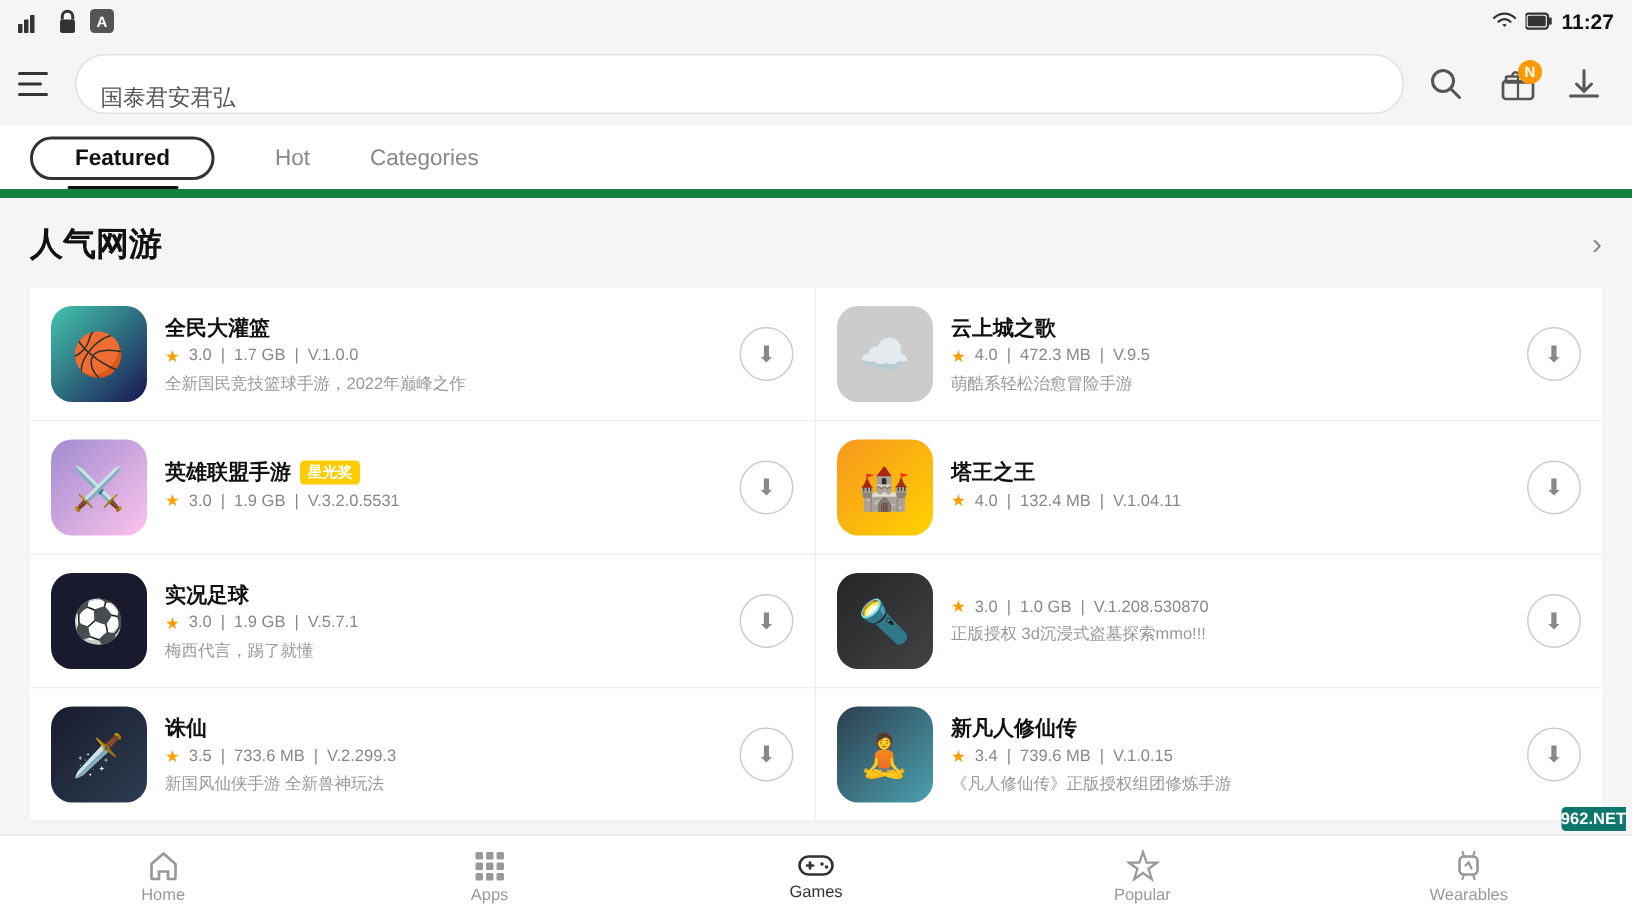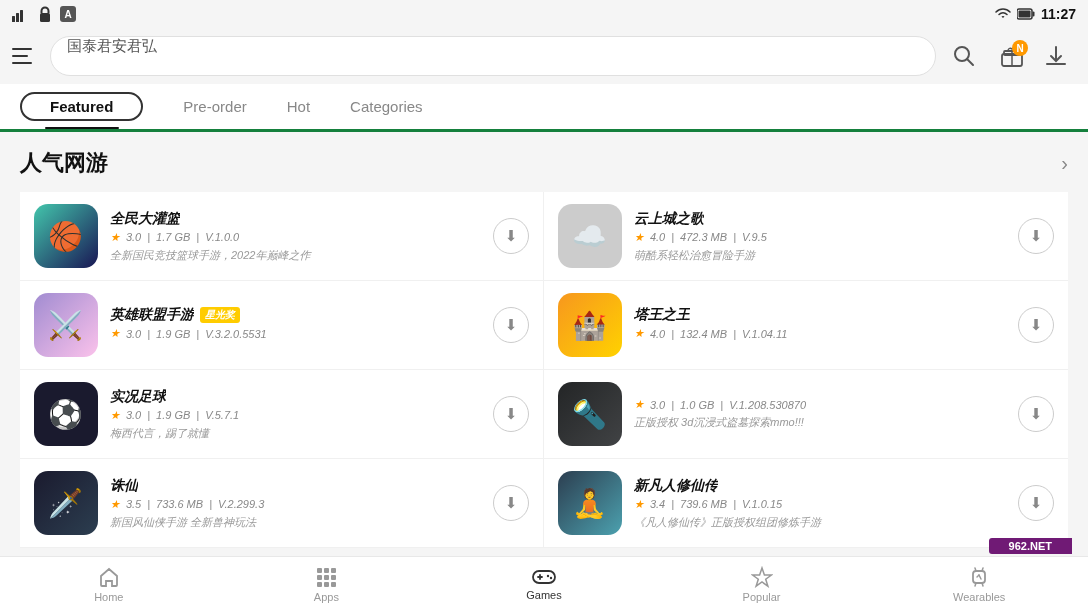--- a/index.html
+++ b/index.html
@@ -62,21 +62,21 @@
     .menu-icon span:first-child { width: 20px; }
     .menu-icon span:nth-child(2) { width: 16px; }
     .menu-icon span:last-child { width: 20px; }
     .search-bar {
       flex: 1;
       background: #fff;
       border-radius: 22px;
       border: 1px solid #e0e0e0;
       height: 40px;
       display: flex;
-      align-items: flex-start;
+      align-items: flex-end;
       padding: 0 16px;
       font-size: 15px;
       color: #333;
     }
     .search-text {
       flex: 1;
       font-size: 15px;
       color: #555;
     }
     .search-btn {
@@ -116,21 +116,21 @@
       color: #fff;
       font-weight: bold;
     }
 
     
     .tab-bar {
       background: #fff;
       height: 48px;
       display: flex;
       align-items: center;
-      border-bottom: 3px solid #15803d;
+      border-bottom: 6px solid #15803d;
       padding: 0 20px;
       gap: 40px;
     }
     .tab-item {
       height: 100%;
       display: flex;
       align-items: center;
       justify-content: center;
       cursor: pointer;
       font-size: 15px;
@@ -212,21 +212,20 @@
       border-radius: 14px;
       flex-shrink: 0;
       overflow: hidden;
       display: flex;
       align-items: center;
       justify-content: center;
     }
     .game-info {
       flex: 1;
       min-width: 0;
-      font-style: italic;
     }
     .game-name-row {
       display: flex;
       align-items: center;
       gap: 6px;
       margin-bottom: 3px;
     }
     .game-name {
       font-size: 14px;
       font-weight: 600;
@@ -315,26 +314,26 @@
     }
     .nav-item.active .nav-icon,
     .nav-item.active .nav-label {
       color: #333;
     }
 
     
     .watermark {
       position: absolute;
       bottom: 58px;
-      right: 16px;
-      background: #701a75;
+      right: 4px;
+      background: #0f766e;
       color: #fff;
       font-size: 11px;
       font-weight: bold;
-      padding: 2px 20px;
+      padding: 2px 0;
       border-radius: 3px 0 0 3px;
     }
 
     .icon-img {
       width: 100%;
       height: 100%;
       display: flex;
       align-items: center;
       justify-content: center;
       font-size: 28px;
@@ -406,23 +405,20 @@
       </svg>
     </div>
   </div>
 </div>
 
 <div class="tab-bar">
   <div class="tab-item active">
     <span class="tab-featured">Featured</span>
   </div>
   <div class="tab-item">
-    <span>Pre-order</span>
-  </div>
-  <div class="tab-item">
     <span>Hot</span>
   </div>
   <div class="tab-item">
     <span>Categories</span>
   </div>
 </div>
 
 <div class="main-content">
   <div class="section-header">
     <span class="section-title">人气网游</span>

